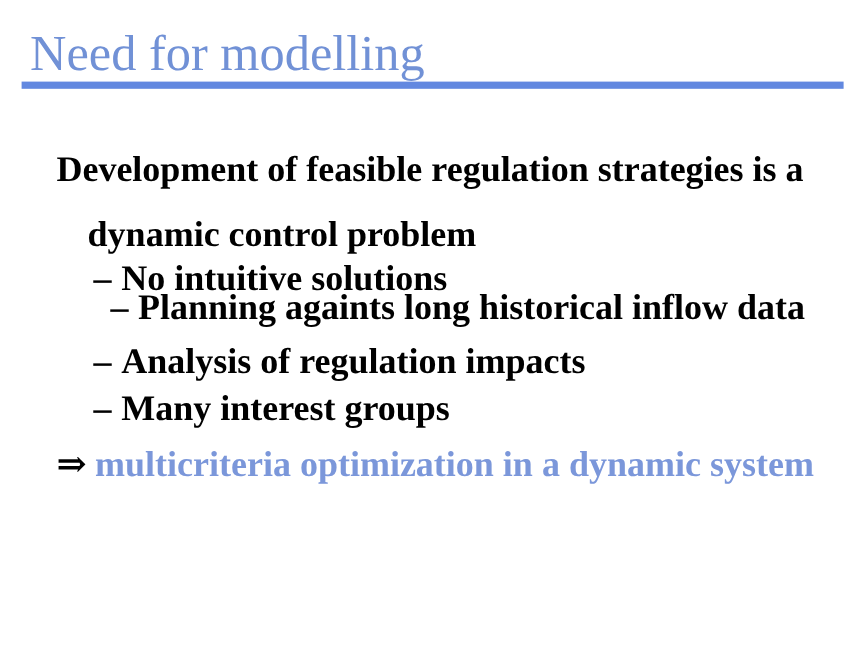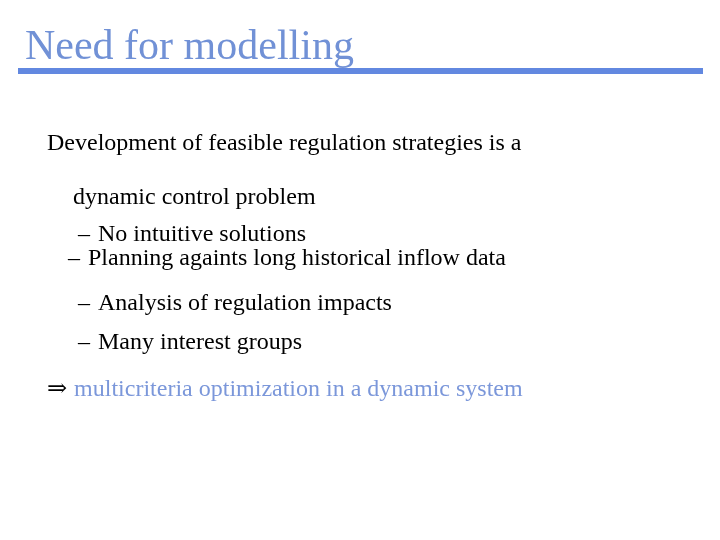--- a/index.html
+++ b/index.html
@@ -27,29 +27,30 @@
   .title-rule {
     position: absolute;
     left: 18px;
     top: 68px;
     width: 685px;
     height: 6px;
     background: #6288e0;
   }
   .line {
     position: absolute;
-    font-size: 24px;
+    font-size: 30px;
     line-height: 34px;
     color: #000000;
     white-space: nowrap;
+    font-weight: bold;
   }
   .para-line1 { left: 47px; top: 125px; }
   .para-line2 { left: 73px; top: 163px; margin-top: 16px; }
   .bullet-1 { left: 78px; top: 216px; }
-  .bullet-2 { left: 68px; top: 240px; }
+  .bullet-2 { left: 92px; top: 240px; }
   .bullet-3 { left: 78px; top: 285px; }
   .bullet-4 { left: 78px; top: 324px; }
   .conclusion { left: 47px; top: 371px; }
   .dash-marker {
     display: inline-block;
     margin-right: 8px;
     color: #000000;
   }
   .arrow-marker {
     display: inline-block;

